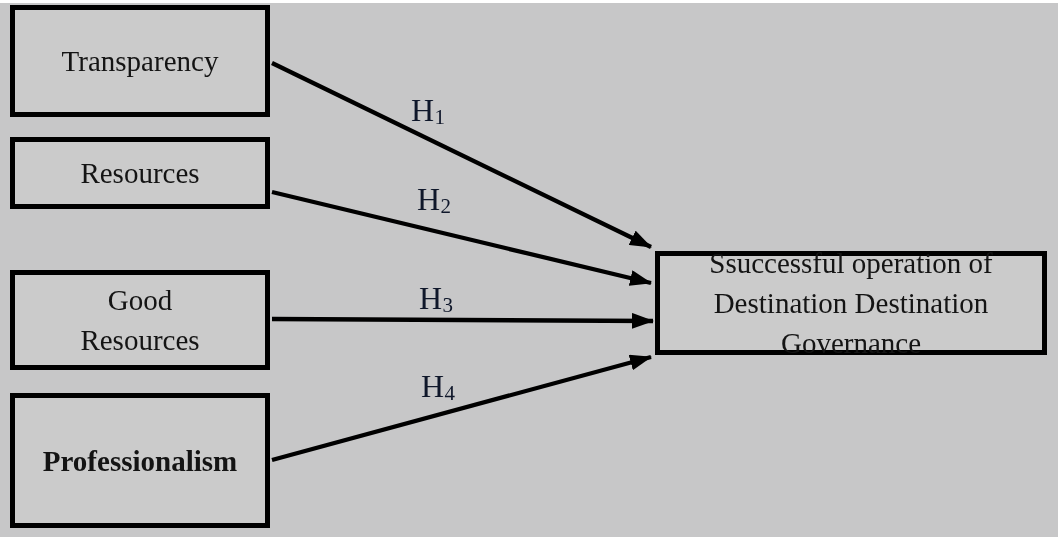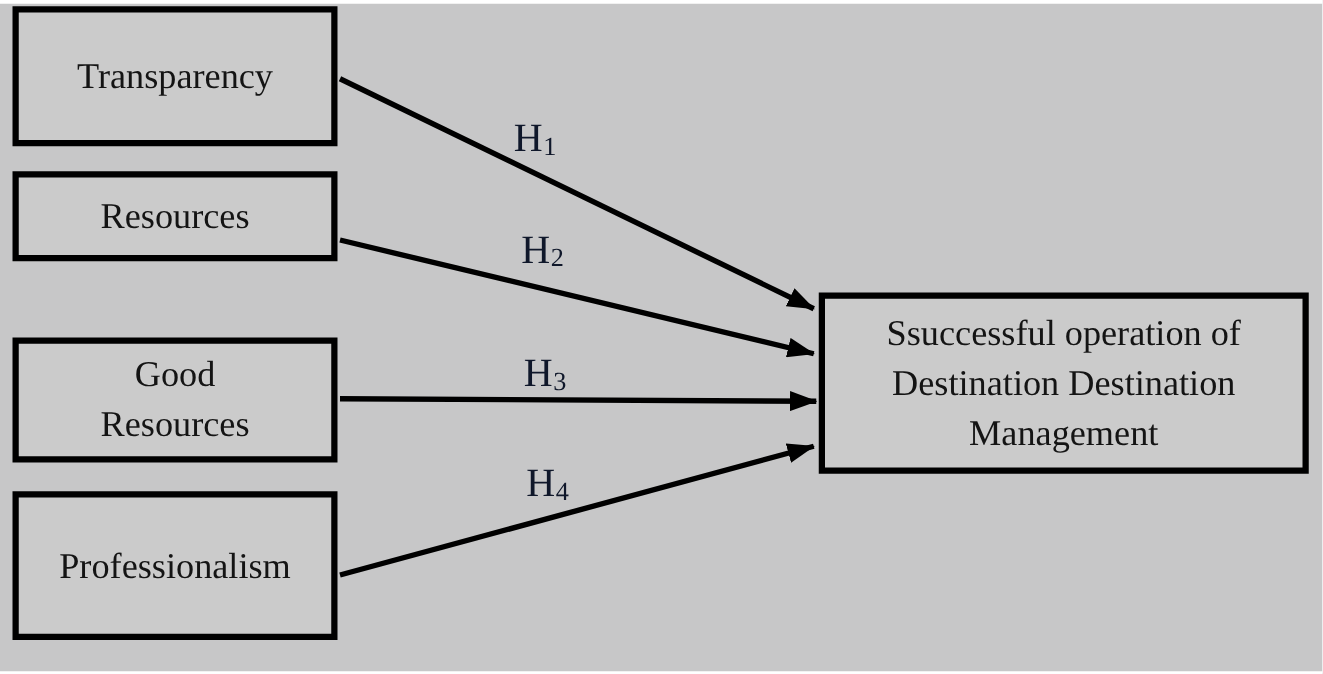--- a/index.html
+++ b/index.html
@@ -42,26 +42,26 @@
     justify-content: center;
     text-align: center;
     color: #141414;
     font-size: 29px;
     line-height: 40px;
   }
   .pbox { left: 10px; width: 260px; }
   #pbox-0 { top: 5px;   height: 112px; }
   #pbox-1 { top: 137px; height: 72px; }
   #pbox-2 { top: 270px; height: 100px; }
-  #pbox-3 { top: 393px; height: 119px; }
+  #pbox-3 { top: 393px; height: 135px; font-weight: bold; }
   .obox {
     left: 655px;
-    top: 234px;
+    top: 251px;
     width: 392px;
-    height: 145px;
+    height: 104px;
   }
   .hlabel {
     position: absolute;
     font-size: 32px;
     line-height: 34px;
     color: #0f172a;
     white-space: nowrap;
   }
   .hlabel sub {
     font-size: 21px;
@@ -108,21 +108,21 @@
     <div>Resources</div>
   </div>
 
   <div class="box pbox" id="pbox-3">
     <div>Professionalism</div>
   </div>
 
   <div class="box obox">
     <div>Ssuccessful operation of</div>
     <div>Destination Destination</div>
-    <div>Management</div>
+    <div>Governance</div>
   </div>
 
   <div class="hlabel" id="hlabel-0"><span>H</span><sub>1</sub></div>
 
   <div class="hlabel" id="hlabel-1"><span>H</span><sub>2</sub></div>
 
   <div class="hlabel" id="hlabel-2"><span>H</span><sub>3</sub></div>
 
   <div class="hlabel" id="hlabel-3"><span>H</span><sub>4</sub></div>
 

